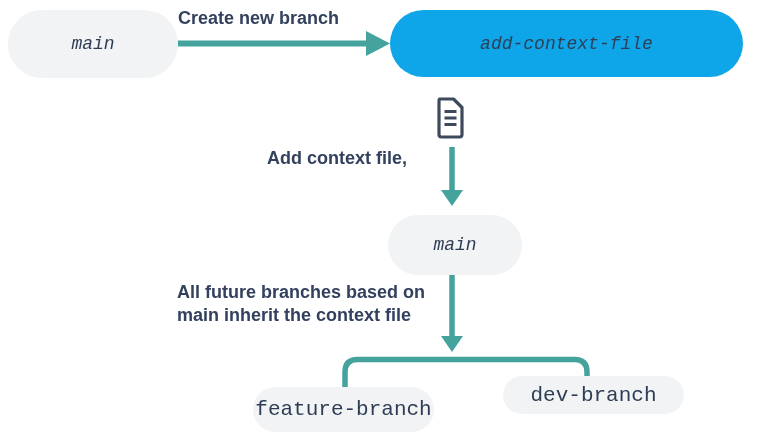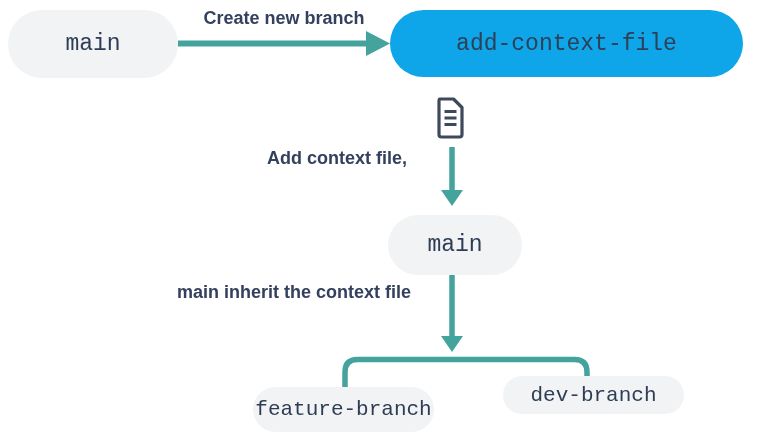--- a/index.html
+++ b/index.html
@@ -26,21 +26,21 @@
   .node {
     position: absolute;
     display: flex;
     align-items: center;
     justify-content: center;
     background: #f1f3f4;
     color: #2e3d55;
     font-family: "Liberation Mono", "DejaVu Sans Mono", monospace;
     white-space: nowrap;
   }
-  .node.big { font-size: 23px; }
+  .node.big { font-size: 18px; font-style: italic; }
   .node.small { font-size: 21px; }
   .node.green { background: #0ea5e9; color: #2e4057; }
   .edge-label {
     position: absolute;
     color: #33415e;
     font-weight: 700;
     font-size: 18px;
     line-height: 23px;
     white-space: nowrap;
   }
@@ -96,25 +96,26 @@
     <span>dev-branch</span>
   </div>
 
   <svg class="file-icon" width="36" height="44" viewBox="0 0 36 44">
     <path d="M7.5 3 L21.5 3 L30 11.5 L30 38.5 Q30 41 27.5 41 L9.5 41 Q7 41 7 38.5 L7 5.5 Q7 3 7.5 3 Z" fill="#ffffff" stroke="#3e4a5c" stroke-width="3.2" stroke-linejoin="round"></path>
     <line x1="12.5" y1="15.5" x2="24.5" y2="15.5" stroke="#3e4a5c" stroke-width="3"></line>
     <line x1="12.5" y1="22" x2="24.5" y2="22" stroke="#3e4a5c" stroke-width="3"></line>
     <line x1="12.5" y1="28.5" x2="24.5" y2="28.5" stroke="#3e4a5c" stroke-width="3"></line>
   </svg>
 
-  <div class="edge-label" style="left:178px; top:7px; width:212px; text-align:center;">
+  <div class="edge-label" style="left:178px; top:7px; width:212px; text-align:left;">
     <span>Create new branch</span>
   </div>
 
   <div class="edge-label" style="left:267px; top:147px; text-align:right;">
     <span>Add context file,</span>
   </div>
 
   <div class="edge-label" style="left:177px; top:281px; text-align:left;">
+    <span>All future branches based on</span>
     <span>main inherit the context file</span>
   </div>
 
 </div>
 
 </body></html>

